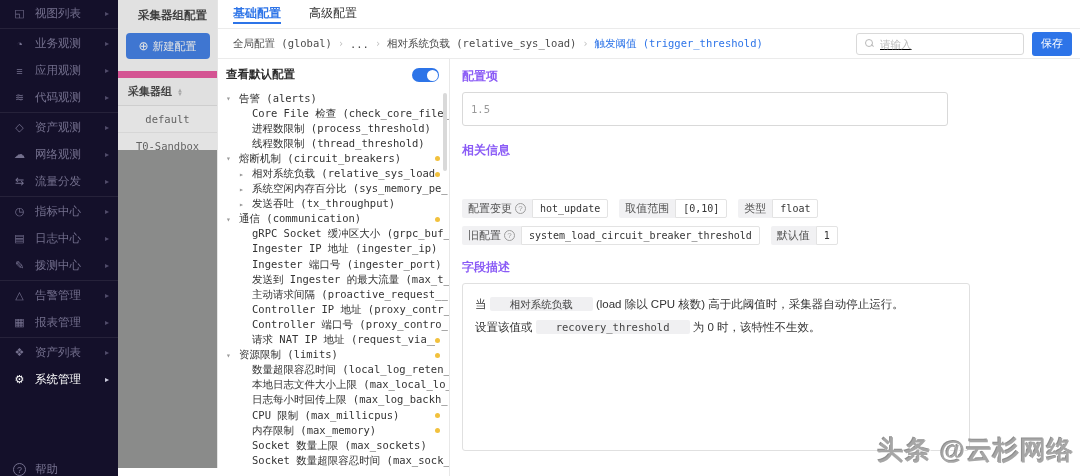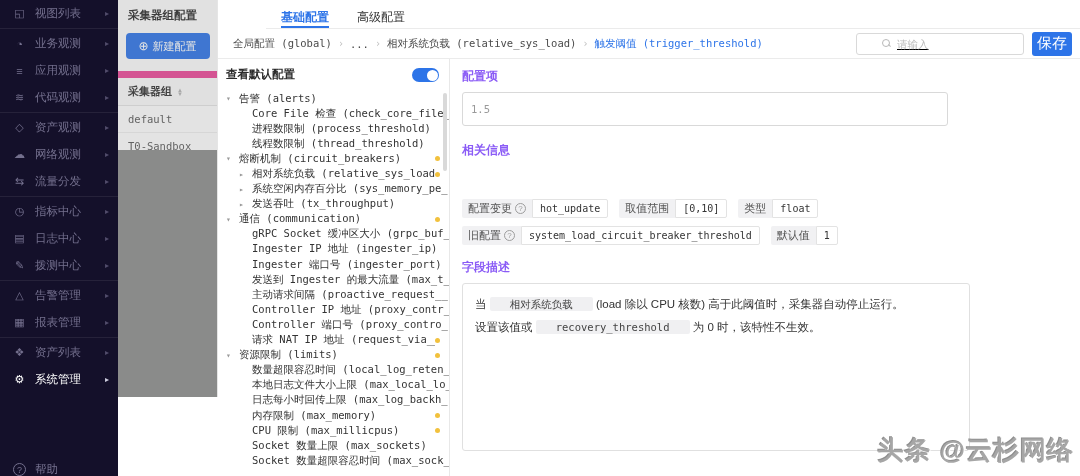--- a/index.html
+++ b/index.html
@@ -11,50 +11,50 @@
   .side-item { display:flex; align-items:center; height:27px; padding:0 9px 0 13px; color:#74708e; font-size:11.5px; cursor:pointer; }
   .side-item .s-icon { width:13px; font-size:11px; margin-right:9px; display:inline-block; text-align:center; }
   .side-item .s-arrow { margin-left:auto; font-size:8px; color:#524d6b; }
   .side-item.active { color:#ffffff; }
   .side-item.active .s-arrow { color:#cfcfe0; }
   .side-divider { height:1px; background:rgba(255,255,255,0.08); margin:1px 0; }
   .side-help { position:absolute; left:13px; top:462px; display:flex; align-items:center; color:#74708e; font-size:11.5px; }
   .side-help .q-circle { width:13px; height:13px; border:1px solid #74708e; border-radius:50%; font-size:9px; display:flex; align-items:center; justify-content:center; margin-right:9px; }
 
   
-  .panel2 { position:absolute; left:118px; top:0; width:100px; height:397px; background:#fdfdfd; z-index:4; border-right:1px solid #e5e5e5; }
+  .panel2 { position:absolute; left:118px; top:0; width:100px; height:468px; background:#fdfdfd; z-index:4; border-right:1px solid #e5e5e5;text-align:center; }
   .panel2::after { content:""; position:absolute; inset:0; background:rgba(126,128,126,0.22); pointer-events:none; }
   .p2-title { font-size:11.5px; font-weight:bold; color:#2b2b2b; padding:8px 0 0 10px; }
   .p2-btn { margin:10px auto 0 auto; width:84px; height:26px; background:#2d74e8; border-radius:4px; color:#fff; font-size:11px; display:flex; align-items:center; justify-content:center; gap:4px; cursor:pointer; }
   .p2-btn .plus { font-size:12px; }
   .p2-thead { margin-top:12px; border-top:7px solid #ec4899; border-bottom:1px solid #e4e4e4; background:#fbfbfb; padding:6px 0 6px 10px; font-size:11px; font-weight:bold; color:#333; display:flex; align-items:center; }
   .sorter { display:inline-flex; flex-direction:column; margin-left:5px; line-height:4px; }
   .sorter span { font-size:6px; color:#b6b6b6; }
   .p2-row { padding:7px 10px; font-family:"DejaVu Sans Mono", monospace; font-size:10.5px; color:#5a5a5a; border-bottom:1px solid #efefef; cursor:pointer; background:#fff; }
   .p2-gray { position:absolute; left:0; right:0; top:150px; bottom:0; background:#8d8f8d; }
 
   
   .main { position:absolute; left:218px; top:0; right:0; bottom:0; background:#fff; }
-  .tabs-row { height:29px; border-bottom:1px solid #ebebeb; display:flex; align-items:flex-end; padding-left:15px; gap:28px;margin-left:48px; }
+  .tabs-row { height:29px; border-bottom:1px solid #ebebeb; display:flex; align-items:center; padding-left:15px; gap:28px; }
   .tab { font-size:12px; color:#333; display:flex; align-items:center; cursor:pointer; border-bottom:2px solid transparent; }
   .tab.active { color:#2d74e8; font-weight:bold; border-bottom-color:#2d74e8; }
 
   .crumb-row { height:30px; border-bottom:1px solid #ebebeb; display:flex; align-items:center; padding:0 8px 0 15px; }
   .breadcrumb { display:flex; align-items:center; gap:6px; font-family:"DejaVu Sans Mono", monospace; font-size:10.5px; color:#4a4a4a; white-space:nowrap; }
   .crumb { cursor:pointer; }
   .crumb.active { color:#2d74e8; }
   .crumb-sep { color:#c0c0c0; font-size:10px; }
   .crumb-spacer { flex:1; }
-  .searchbox { width:168px; height:22px; border:1px solid #d9d9d9; border-radius:3px; display:flex; align-items:center; padding:0 25px; gap:6px; background:#fff;text-decoration:underline; }
+  .searchbox { width:168px; height:22px; border:1px solid #d9d9d9; border-radius:3px; display:flex; align-items:center; padding:0 8px; gap:6px; background:#fff;text-decoration:underline; }
   .mag { position:relative; width:9px; height:9px; flex:0 0 auto; }
   .mag::before { content:""; position:absolute; left:0; top:0; width:6px; height:6px; border:1px solid #b9b9b9; border-radius:50%; }
   .mag::after { content:""; position:absolute; left:6px; top:6px; width:3px; height:1px; background:#b9b9b9; transform:rotate(45deg); }
   .searchbox input { border:none; outline:none; font-size:10.5px; color:#555; width:100%; background:transparent; }
   .searchbox input::placeholder { color:#bdbdbd; }
-  .save-btn { margin-left:8px; width:40px; height:24px; background:#2d74e8; border:none; border-radius:3px; color:#fff; font-size:15px; cursor:pointer; }
+  .save-btn { margin-left:8px; width:40px; height:24px; background:#2d74e8; border:none; border-radius:3px; color:#fff; font-size:11px; cursor:pointer; }
 
   .content { display:flex; height:417px; }
 
   
   .tree-panel { width:232px; border-right:1px solid #e8e8e8; position:relative; overflow:hidden; }
   .tree-header { display:flex; align-items:flex-end; padding:8px 10px 6px 8px; }
   .tree-header-title { font-size:11.5px; font-weight:bold; color:#2b2b2b; }
   .toggle { margin-left:auto; width:27px; height:14px; border-radius:8px; background:#2d74e8; position:relative; cursor:pointer; }
   .toggle .knob { position:absolute; right:1.5px; top:1.5px; width:11px; height:11px; background:#fff; border-radius:50%; }
   .tree-list { padding:3px 0 0 8px; font-family:"DejaVu Sans Mono", monospace; font-size:10.5px; color:#333; }
@@ -306,26 +306,26 @@
             <div class="tree-row lv2">
               <span class="t-caret"></span>
               <span class="t-label">本地日志文件大小上限 (max_local_lo_</span>
             </div>
             <div class="tree-row lv2">
               <span class="t-caret"></span>
               <span class="t-label">日志每小时回传上限 (max_log_backh_</span>
             </div>
             <div class="tree-row lv2">
               <span class="t-caret"></span>
+              <span class="t-label">CPU 限制 (max_millicpus)</span>
+              <span class="t-dot"></span>
+            </div>
+            <div class="tree-row lv2">
+              <span class="t-caret"></span>
               <span class="t-label">内存限制 (max_memory)</span>
-              <span class="t-dot"></span>
-            </div>
-            <div class="tree-row lv2">
-              <span class="t-caret"></span>
-              <span class="t-label">CPU 限制 (max_millicpus)</span>
               <span class="t-dot"></span>
             </div>
             <div class="tree-row lv2">
               <span class="t-caret"></span>
               <span class="t-label">Socket 数量上限 (max_sockets)</span>
             </div>
             <div class="tree-row lv2">
               <span class="t-caret"></span>
               <span class="t-label">Socket 数量超限容忍时间 (max_sock_</span>
             </div>

